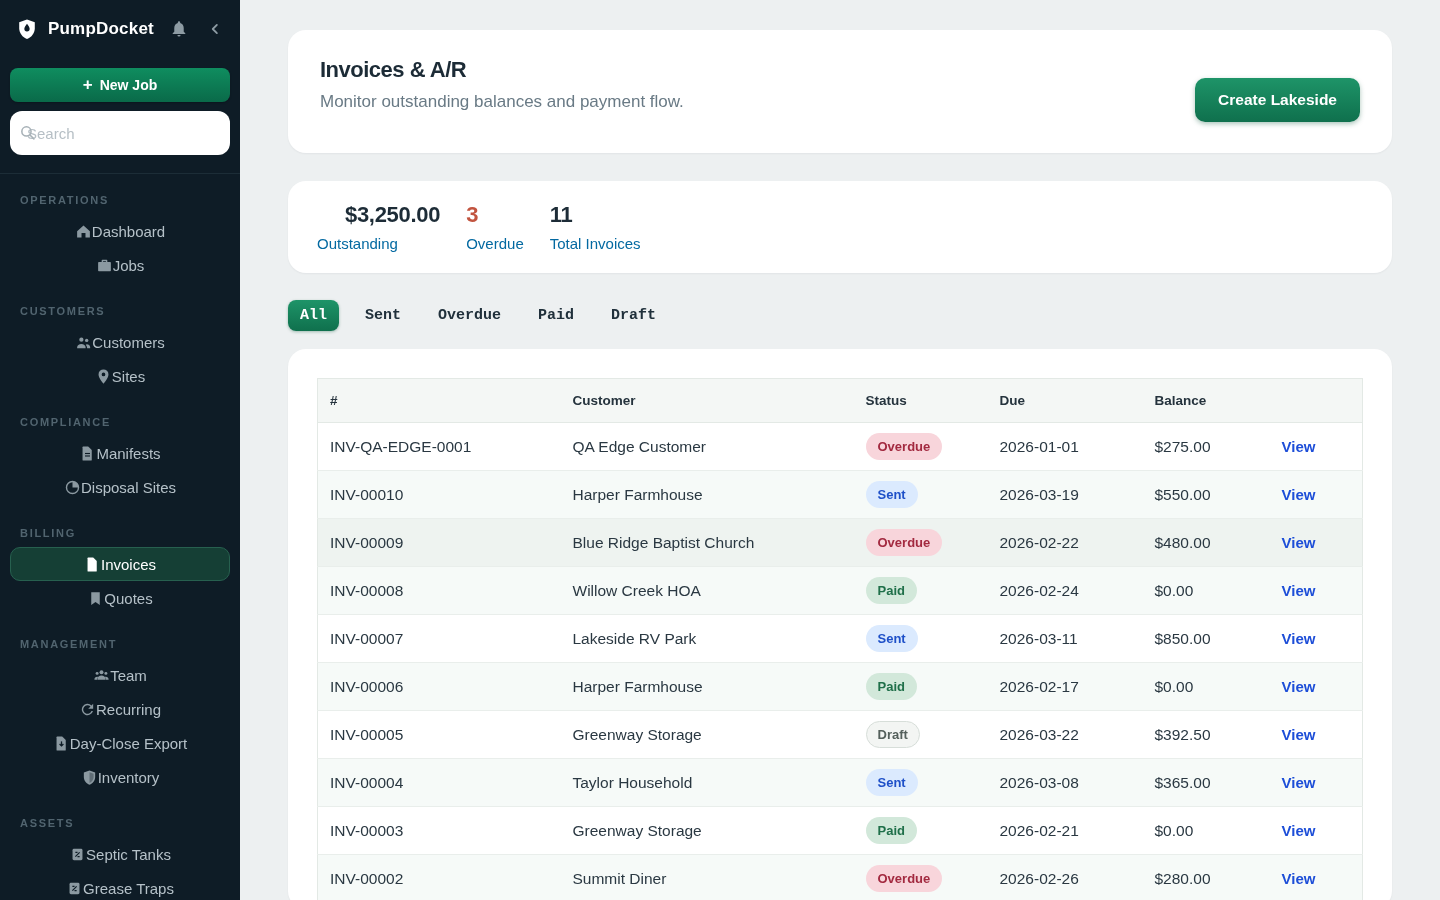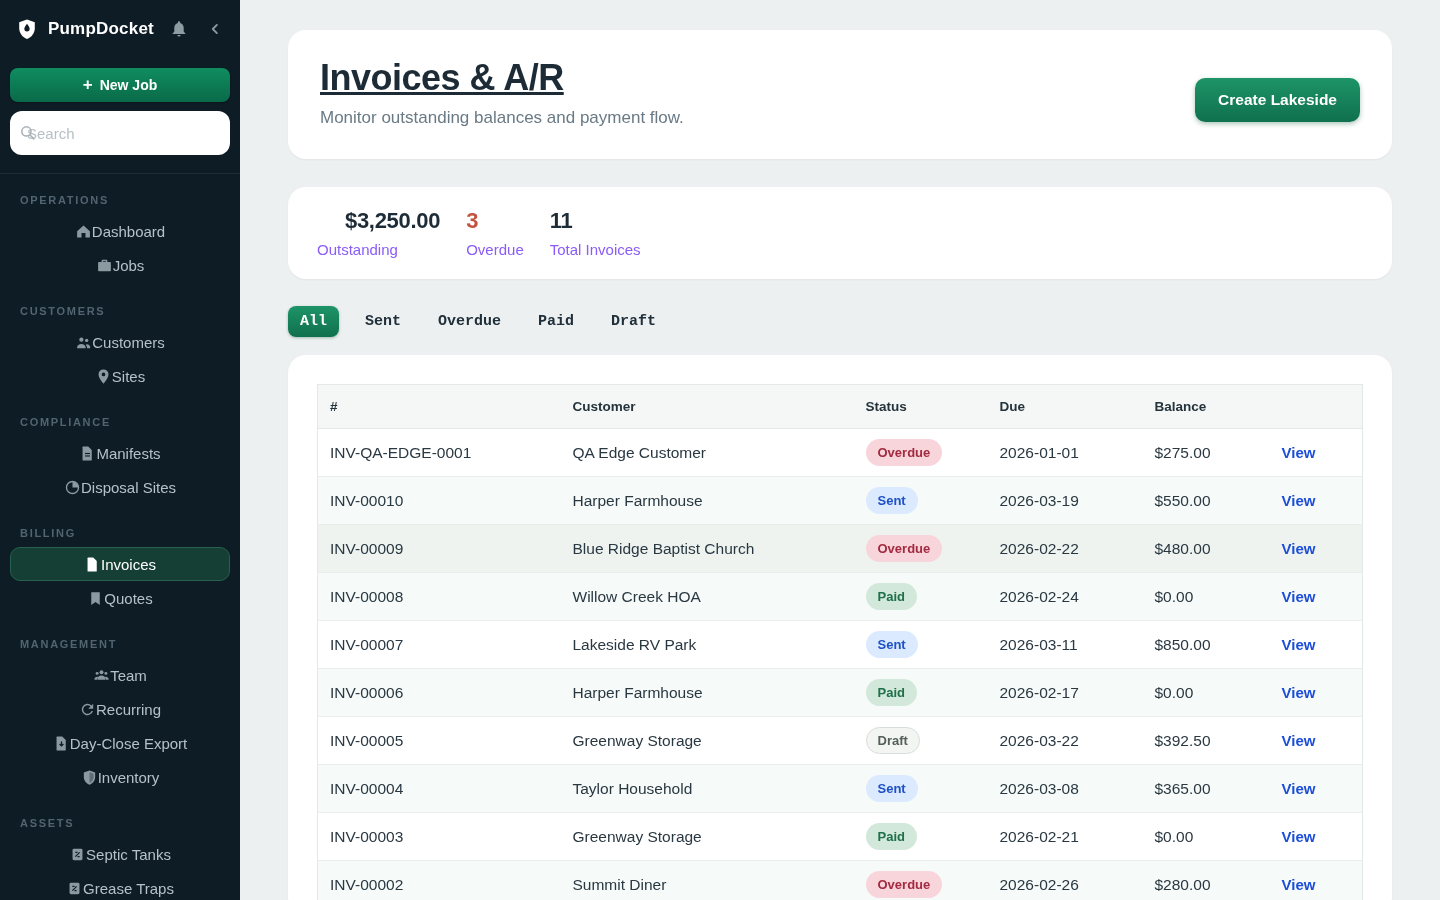--- a/index.html
+++ b/index.html
@@ -71,41 +71,41 @@
   .main { flex: 1; padding: 30px 48px; overflow: hidden; }
   .card {
     background: #fff; border-radius: 18px;
     box-shadow: 0 1px 2px rgba(16,24,40,.05);
   }
   .header-card {
     padding: 27px 32px 31px;
     display: flex; justify-content: space-between; align-items: flex-start;
   }
   .page-title {
-    font-size: 36px; font-weight: 800; color: #1c2b36; letter-spacing: -.5px; text-decoration: underline;
+    font-size: 22px; font-weight: 800; color: #1c2b36; letter-spacing: -.5px;
   }
   .page-subtitle { font-size: 17px; color: #68playwright7a85; color: #68womack; }
   .page-subtitle { font-size: 17px; color: #697a85; margin-top: 9px; }
   .create-btn {
     margin-top: 21px;
     border: none; border-radius: 10px; padding: 13px 23px;
     background: linear-gradient(180deg, #1e9468, #0f704d);
     color: #fff; font-size: 15.5px; font-weight: 700; font-family: inherit;
     cursor: pointer; box-shadow: 0 2px 5px rgba(13,90,60,.35);
   }
 
   .stats-card {
     margin-top: 28px; padding: 21px 29px;
     display: flex; align-items: flex-start; gap: 26px;
   }
   .stat { min-width: 0; }
   .stat:first-child { min-width: 97px; }
   .stat:nth-child(2) { min-width: 51px; }
   .stat-value { font-size: 22px; font-weight: 800; color: #1d2c37; letter-spacing: -.3px; }
-  .stat-label { font-size: 15px; color: #8b5cf6; margin-top: 7px; }
+  .stat-label { font-size: 15px; color: #0369a1; margin-top: 7px; }
 
   .filter-row { margin-top: 27px; display: flex; align-items: center; gap: 15px; }
   .filter-pill {
     border: none; background: transparent; font-family: Liberation Mono, monospace;
     font-size: 15px; font-weight: 700; color: #20303b;
     padding: 7px 11px; border-radius: 8px; cursor: pointer;
   }
   .filter-pill.active {
     background: linear-gradient(180deg, #1e9468, #0f704d);
     color: #fff; box-shadow: 0 1px 3px rgba(13,90,60,.35);

